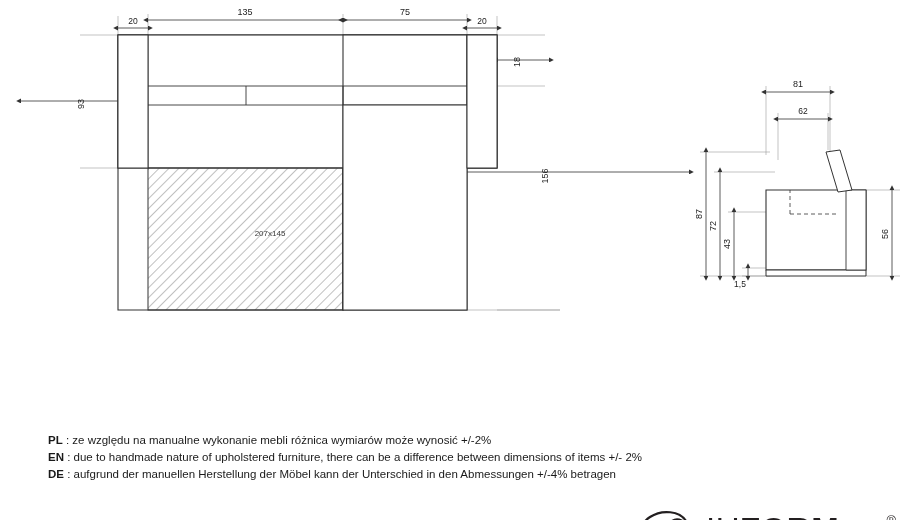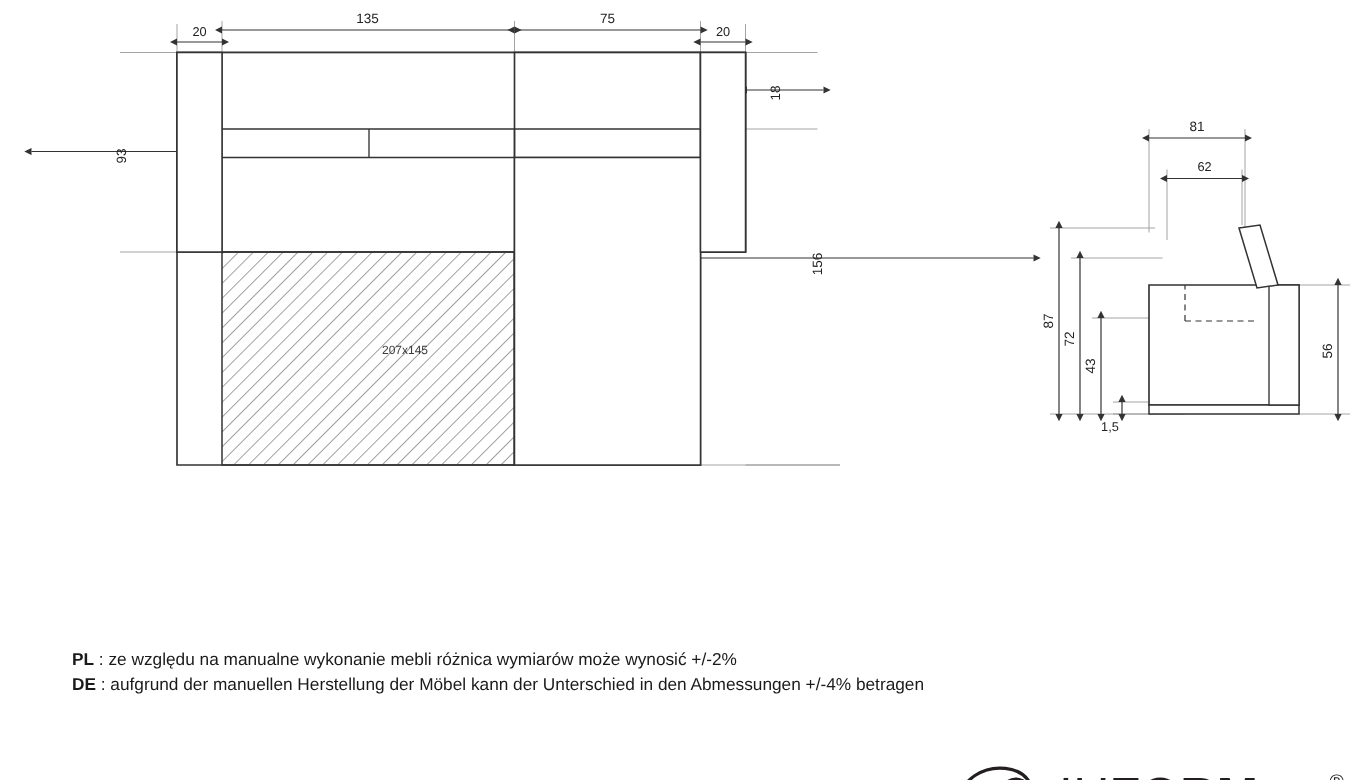--- a/index.html
+++ b/index.html
@@ -200,20 +200,23 @@
       <text x="888" y="234" font-size="9" fill="#222" text-anchor="middle" transform="rotate(-90 888 234)">56</text>
     </g>
 
   </svg>
 
   <div class="notes">
     <div class="note-line">
       <b>PL</b><span> : </span><span>ze względu na manualne wykonanie mebli różnica wymiarów może wynosić +/-2%</span>
     </div>
     <div class="note-line">
+      <b>EN</b><span> : </span><span>due to handmade nature of upholstered furniture, there can be a difference between dimensions of items +/- 2%</span>
+    </div>
+    <div class="note-line">
       <b>DE</b><span> : </span><span>aufgrund der manuellen Herstellung der Möbel kann der Unterschied in den Abmessungen +/-4% betragen</span>
     </div>
   </div>
 
   <div class="logo">
     <svg width="262" height="62" viewBox="0 0 262 62">
       <path d="M8,46 C2,36 4,20 16,12 C28,4 46,6 52,16 C58,26 50,32 42,30 C34,28 32,20 38,16 C44,12 52,16 54,24 C57,36 46,48 32,50 C22,51 13,51 8,46 Z" fill="none" stroke="#231f20" stroke-width="2.2" stroke-linejoin="round"></path>
     </svg>
     <div class="logo-text"><span class="thin">IU</span><span class="bold">FORM</span></div>
     <div class="logo-reg">®</div>

